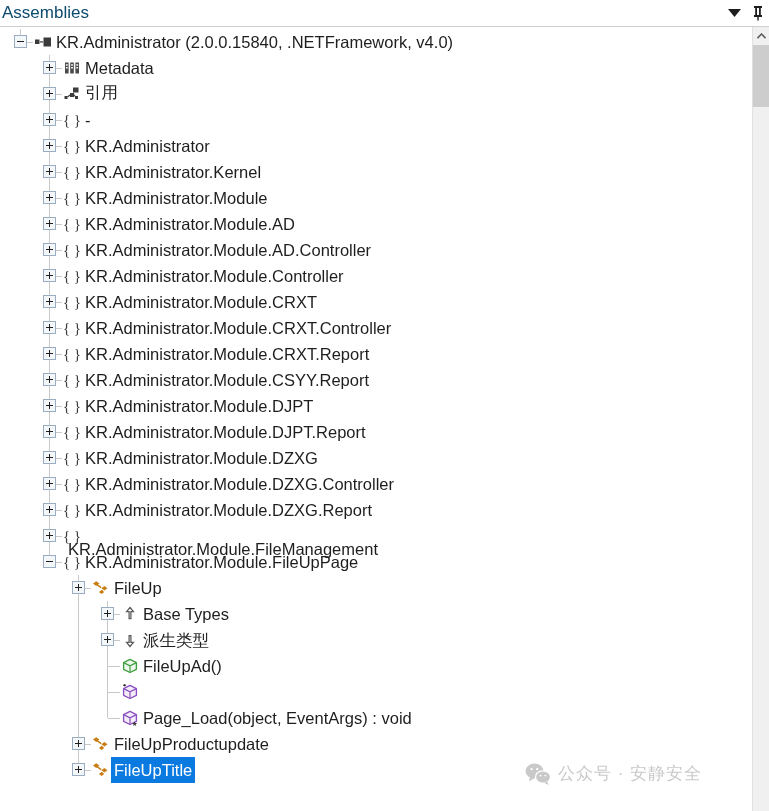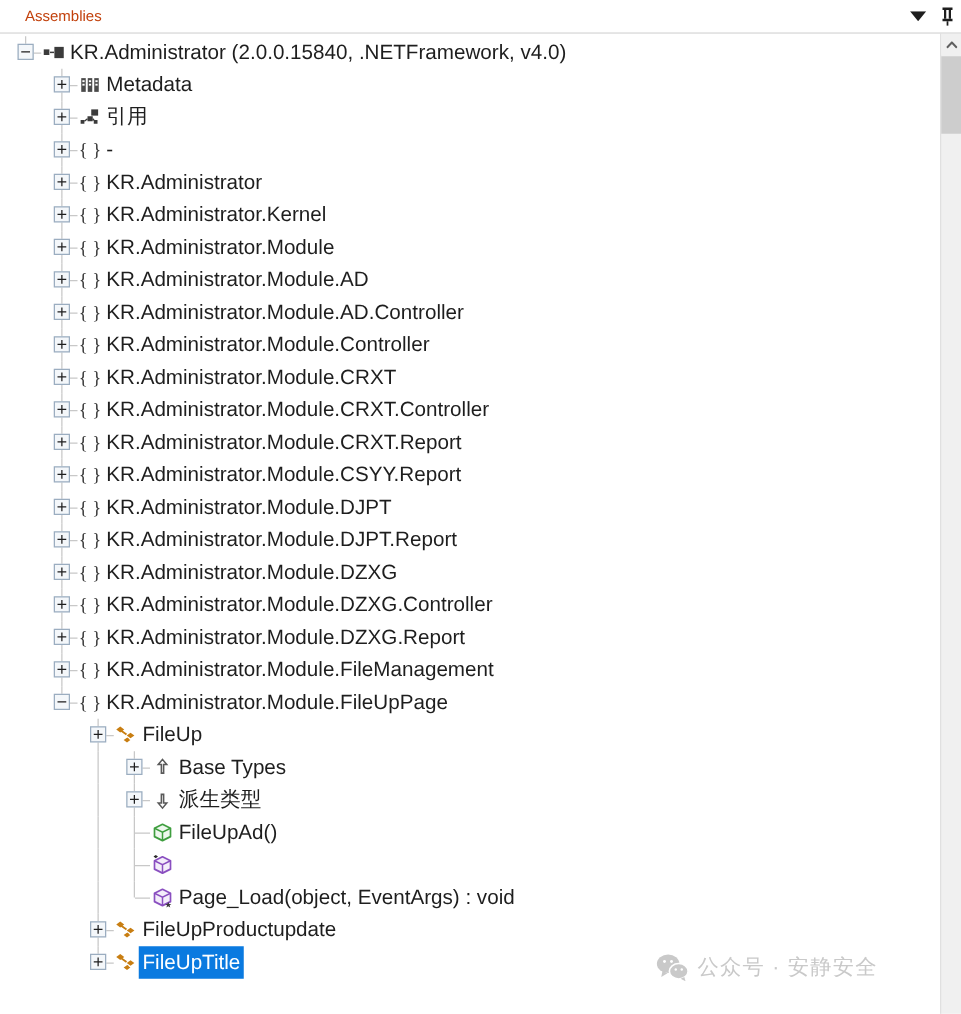--- a/index.html
+++ b/index.html
@@ -13,22 +13,22 @@
   }
 
   
   #panel-header{
     position:absolute;left:0;top:0;width:769px;height:27px;
     background:#ffffff;
     border-bottom:1px solid #cfcfcf;
     box-sizing:border-box;
   }
   #panel-title{
-    position:absolute;left:20px;top:2px;
-    font-size:12px;color:#c2410c;
+    position:absolute;left:2px;top:2px;
+    font-size:17px;color:#0c4a6e;
     line-height:22px;
     white-space:nowrap;
   }
   .hdr-btn{
     position:absolute;top:3px;width:20px;height:20px;
     display:flex;align-items:center;justify-content:center;
     cursor:default;
   }
   #hdr-dropdown{left:724px;}
   #hdr-pin{left:748px;}
@@ -403,21 +403,21 @@
       <div class="row">
         <div class="guide own" style="left: 49px;"></div>
         <div class="stub" style="left: 50px; width: 12px;"></div>
         <div class="expander collapsed" style="left: 43px;">
           <div class="h"></div>
           <div class="v"></div>
         </div>
         <span class="icon" style="left: 63px;"><svg width="18" height="18" viewBox="0 0 18 18">
             <text x="9" y="14" font-size="15" fill="#3b3b3b" text-anchor="middle" font-family="Liberation Serif, serif">{ }</text>
           </svg></span>
-        <span class="label" style="left: 85px;">KR.Administrator.Module.FileManagement</span>
+        <span class="label" style="left: 68px; margin-top: 13px;">KR.Administrator.Module.FileManagement</span>
       </div>
       <div class="row">
         <div class="guide own" style="left: 49px; height: 13px;"></div>
         <div class="stub" style="left: 50px; width: 12px;"></div>
         <div class="expander expanded" style="left: 43px;">
           <div class="h"></div>
         </div>
         <span class="icon" style="left: 63px;"><svg width="18" height="18" viewBox="0 0 18 18">
             <text x="9" y="14" font-size="15" fill="#3b3b3b" text-anchor="middle" font-family="Liberation Serif, serif">{ }</text>
           </svg></span>

